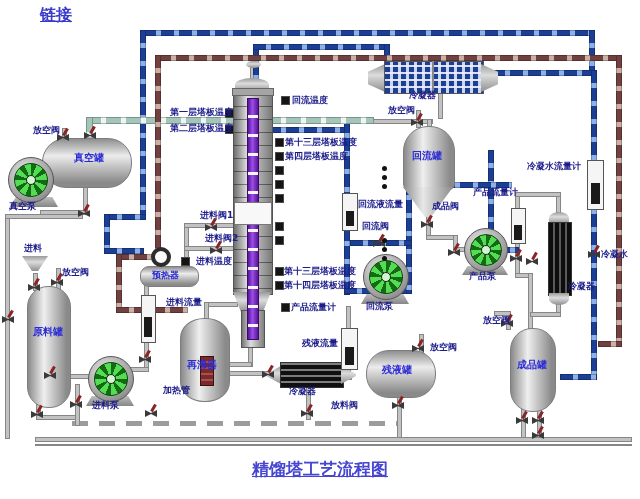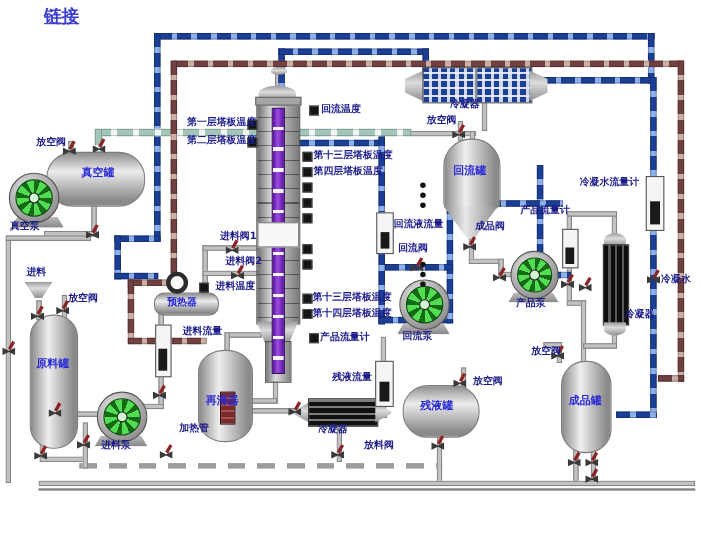--- a/index.html
+++ b/index.html
@@ -281,13 +281,14 @@
   <div class="lbl" style="left:473px;top:187px;">产品流量计</div>
   <div class="lbl" style="left:527px;top:161px;">冷凝水流量计</div>
   <div class="lbl" style="left:601px;top:249px;">冷凝水</div>
   <div class="lbl" style="left:568px;top:281px;">冷凝器</div>
   <div class="lbl" style="left:163px;top:385px;">加热管</div>
   <div class="lbl" style="left:302px;top:338px;">残液流量</div>
   <div class="lbl" style="left:289px;top:386px;">冷凝器</div>
   <div class="lbl" style="left:295px;top:400px;margin-left:36px;">放料阀</div>
   <div class="lbl" style="left:430px;top:342px;">放空阀</div>
   <div class="lbl" style="left:483px;top:315px;">放空阀</div>
+  <div class="title" style="top:458px;"><span>精馏塔工艺流程图</span></div>
 </div>
 
 </body></html>

